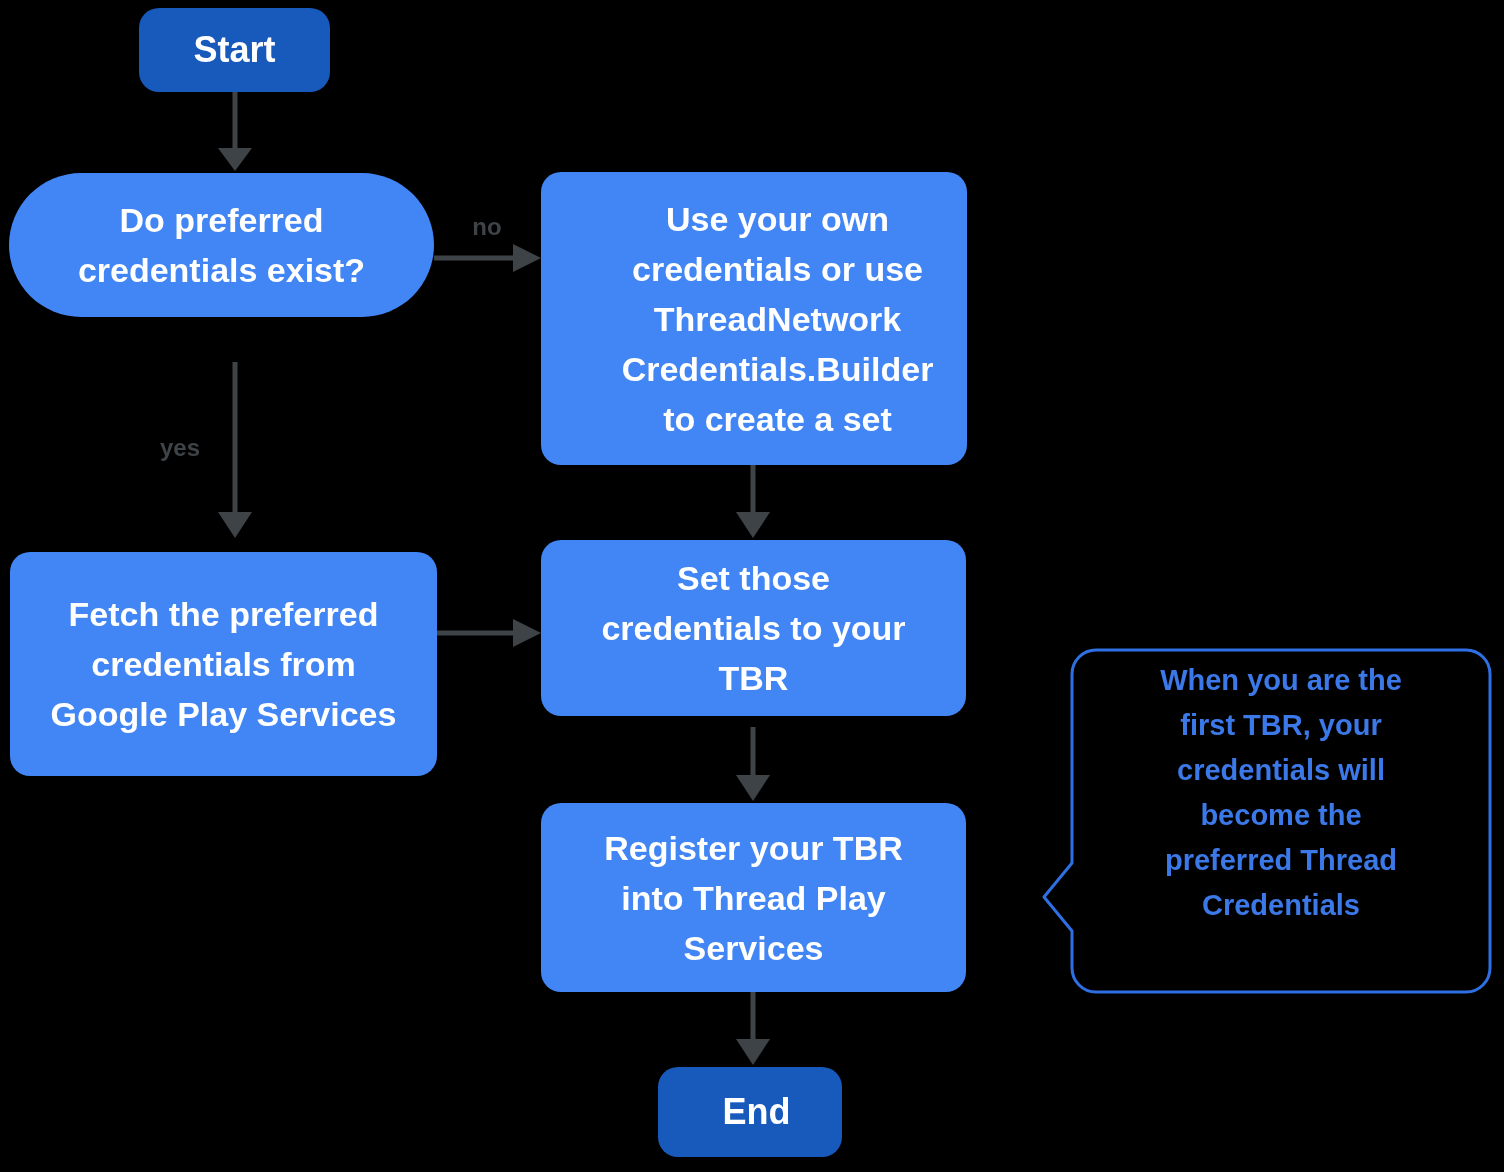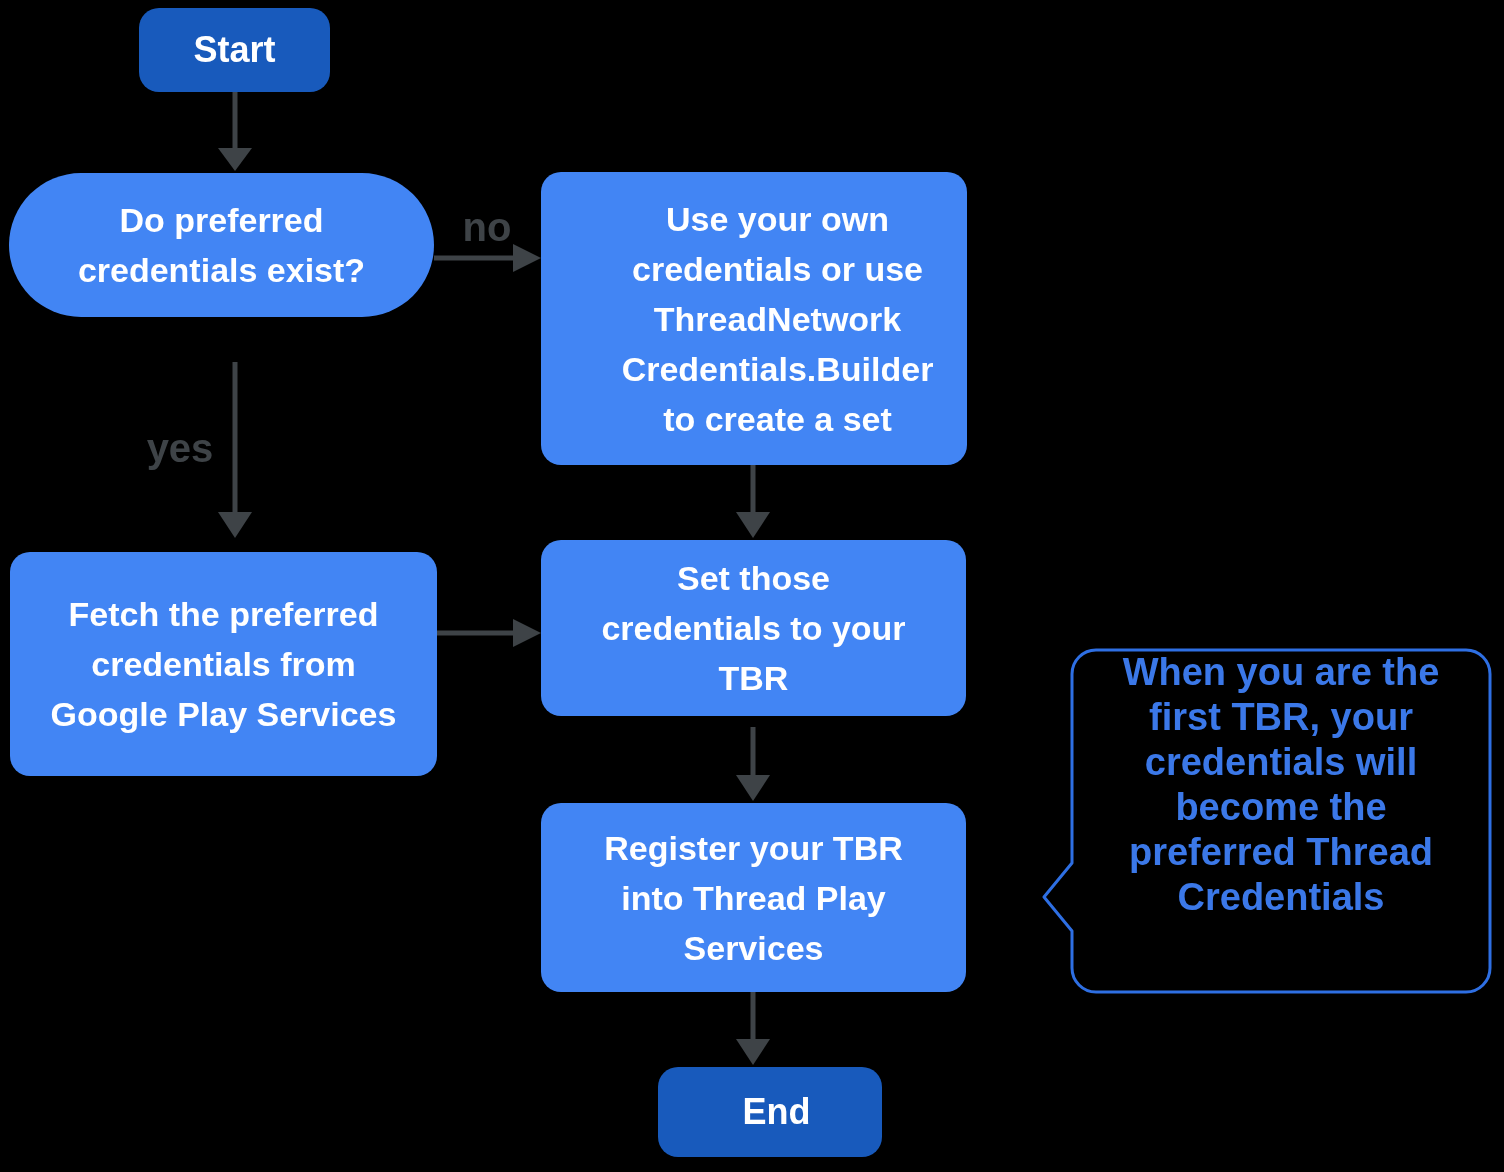--- a/index.html
+++ b/index.html
@@ -70,46 +70,47 @@
     line-height:50px;
     font-weight:600;
   }
   .pill{
     border-radius:95px;
   }
   .edge-label{
     position:absolute;
     transform:translate(-50%,-50%);
     color:var(--arrow);
-    font-size:40px;
+    font-size:24px;
     font-weight:600;
   }
   .callout-text{
     position:absolute;
     left:1072px; top:650px;
     width:418px; height:285px;
     display:flex;
+    align-items:center;
     justify-content:center;
     text-align:center;
     color:var(--callout-text);
-    font-size:38px;
+    font-size:29px;
     line-height:45px;
     font-weight:700;
   }
   .callout-text .label{
     white-space:pre-line;
   }
   
   .n-start   {left:139px; top:8px;    width:191px; height:84px;}
   .n-decision{left:9px;   top:173px;  width:425px; height:144px;}
   .n-use-own {left:541px; top:172px;  width:426px; height:293px;padding-left:47px;}
   .n-fetch   {left:10px;  top:552px;  width:427px; height:224px;}
   .n-set     {left:541px; top:540px;  width:425px; height:176px;}
   .n-register{left:541px; top:803px;  width:425px; height:189px;}
-  .n-end     {left:658px; top:1067px; width:224px; height:90px;padding-left:13px;}
+  .n-end     {left:658px; top:1067px; width:184px; height:90px;padding-left:13px;}
   .l-no  {left:487px; top:227px;}
   .l-yes {left:180px; top:448px;}
 </style>
 </head>
 <body>
 
 <div class="canvas">
 
   <svg class="overlay" viewBox="0 0 1504 1172">
     <g>

